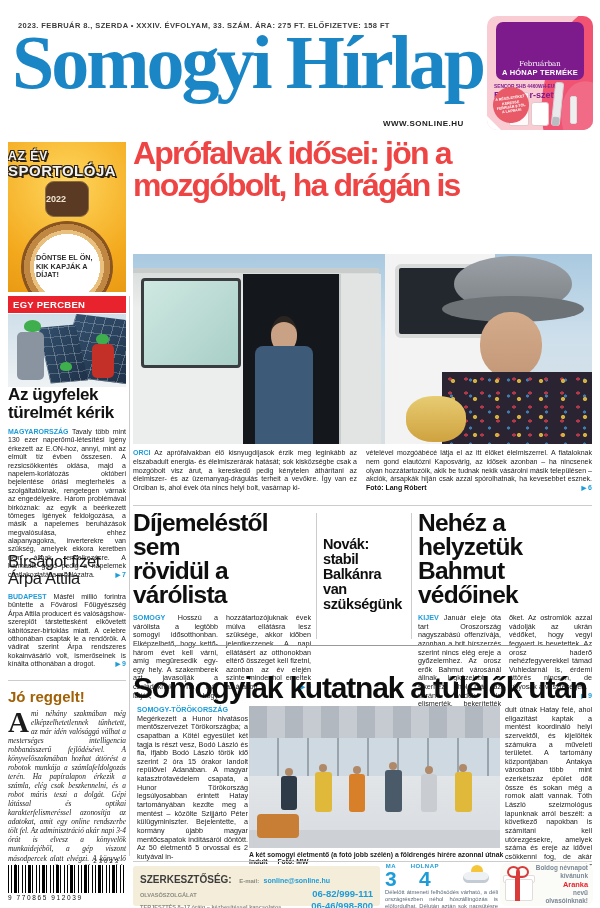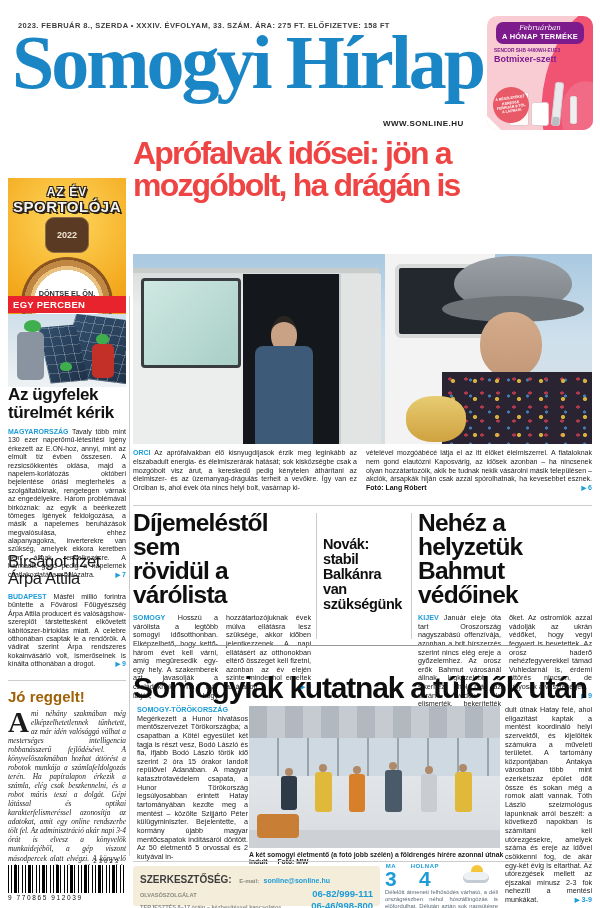--- a/index.html
+++ b/index.html
@@ -13,40 +13,40 @@
             font-size:76px;line-height:1;color:#1b86c6;letter-spacing:-3px;}
   .website{left:383px;top:119px;font-size:8px;font-weight:bold;color:#222;letter-spacing:.5px;}
   
   .ad{left:487px;top:16px;width:106px;height:114px;background:#f8ccd2;border-radius:10px;overflow:hidden;}
   .ad-blob{position:absolute;right:-22px;top:-8px;width:70px;height:150px;background:#ef4668;
            border-radius:50%;transform:rotate(14deg);opacity:.9;}
   .ad-blob2{position:absolute;right:-30px;bottom:-40px;width:60px;height:90px;background:#f27a93;
            border-radius:50%;transform:rotate(-18deg);opacity:.6;}
   .ad-banner{position:relative;margin:6px auto 0;width:88px;background:#7d1b8c;border-radius:7px;
              text-align:center;padding:2px 0 3px;}
-  .ad-script{font-family:"DejaVu Serif",serif;font-style:italic;font-size:7px;color:#fff;}
+  .ad-script{font-family:"DejaVu Serif",serif;font-size:7px;color:#fff;margin-top:36px;}
   .ad-banner-txt{font-size:7.5px;font-weight:bold;color:#fff;letter-spacing:.2px;}
   .ad-code{position:relative;margin:4px 0 0 7px;font-size:4.8px;font-weight:bold;color:#7d1b8c;}
   .ad-name{position:relative;margin:1px 0 0 7px;font-size:9px;font-weight:bold;color:#7d1b8c;}
   .ad-prod{position:absolute;left:0;bottom:0;width:100%;height:48px;}
   .beaker{position:absolute;left:22px;bottom:4px;width:18px;height:32px;background:rgba(255,255,255,.88);
           border:1px solid #e0c9cc;border-radius:2px;}
   .chopper{position:absolute;left:44px;bottom:4px;width:16px;height:22px;background:#fff;
            border:1px solid #e0c9cc;border-radius:3px;}
   .stick{position:absolute;left:66px;bottom:4px;width:7px;height:42px;background:#e9e9ec;
          border-radius:3px;transform:rotate(6deg);border:1px solid #d6d0d2;}
   .stick::after{content:"";position:absolute;left:0;bottom:-1px;width:7px;height:9px;background:#b9bcc0;border-radius:2px;}
   .whisk{position:absolute;right:16px;bottom:6px;width:5px;height:26px;background:#efefef;border:1px solid #ddd;border-radius:2px;}
   .ad-badge{position:absolute;left:6px;bottom:7px;width:36px;height:36px;background:#e85a68;border-radius:50%;
             display:flex;align-items:center;justify-content:center;text-align:center;
             color:#fff;font-size:3.6px;font-weight:bold;line-height:1.25;transform:rotate(-8deg);padding:2px;box-sizing:border-box;}
   .ad-curl{position:absolute;left:0;bottom:0;width:0;height:0;border-bottom:14px solid #fff;border-right:14px solid transparent;}
   
   .sport{left:8px;top:142px;width:118px;height:150px;border-radius:0;overflow:hidden;
-         background:radial-gradient(circle at 50% 28%,#ffd75e,#f3a81c 70%,#e89a14);text-align:center;margin-top:36px;}
+         background:radial-gradient(circle at 50% 28%,#ffd75e,#f3a81c 70%,#e89a14);text-align:left;}
   .sp-t1{margin-top:7px;font-size:12px;font-weight:900;color:#f3f3f0;letter-spacing:1px;
          text-shadow:-1px -1px 0 #2a2118,1px -1px 0 #2a2118,-1px 1px 0 #2a2118,1px 1px 0 #2a2118,2px 2px 0 #2a2118;}
   .sp-t2{font-size:15px;font-weight:900;color:#f3f3f0;letter-spacing:.5px;margin-top:-1px;
          text-shadow:-1px -1px 0 #2a2118,1px -1px 0 #2a2118,-1px 1px 0 #2a2118,1px 1px 0 #2a2118,2px 2px 0 #2a2118;}
   .sp-year{margin:2px auto 0;width:42px;background:#5a3a22;border:1px solid #8a6a48;border-radius:9px;
            color:#efe4d2;font-size:9px;font-weight:bold;padding:12px 0;}
   .sp-medal{position:relative;margin:4px auto 0;width:92px;height:92px;border-radius:50%;
             background:radial-gradient(circle,#ffffff 0 33px,#e9c07e 33px 37px,#c08742 37px 43px,#8a5420 43px 46px,#a96f33 46px);
             display:flex;align-items:center;justify-content:center;}
   .sp-cta{width:62px;font-size:7.3px;font-weight:bold;color:#2c2c2c;line-height:1.18;}
@@ -332,14 +332,30 @@
         <div class="sun"></div>
         <div class="cloud"></div>
       </div>
     </div>
     <p class="w-text" style="margin:0;">
       <span>Délelőtt átmeneti felhősödés várható, a déli országrészben néhol hószállingózás is előfordulhat. Délután aztán sok napsütésre számíthatunk. </span>
       
     </p>
   </div>
 
+  <div class="abs nameday">
+    <div class="gift">
+      <div class="gift-lid"></div>
+      <div class="gift-box"></div>
+      <div class="gift-ribbon"></div>
+      <div class="gift-bow"></div>
+      <div class="gift-bow2"></div>
+    </div>
+    <div class="nd-text">
+      <div>Boldog névnapot</div>
+      <div>kívánunk</div>
+      <div class="nd-name">Aranka</div>
+      <div>nevű</div>
+      <div>olvasóinknak!</div>
+    </div>
+  </div>
 
 </div>
 
 </body></html>

